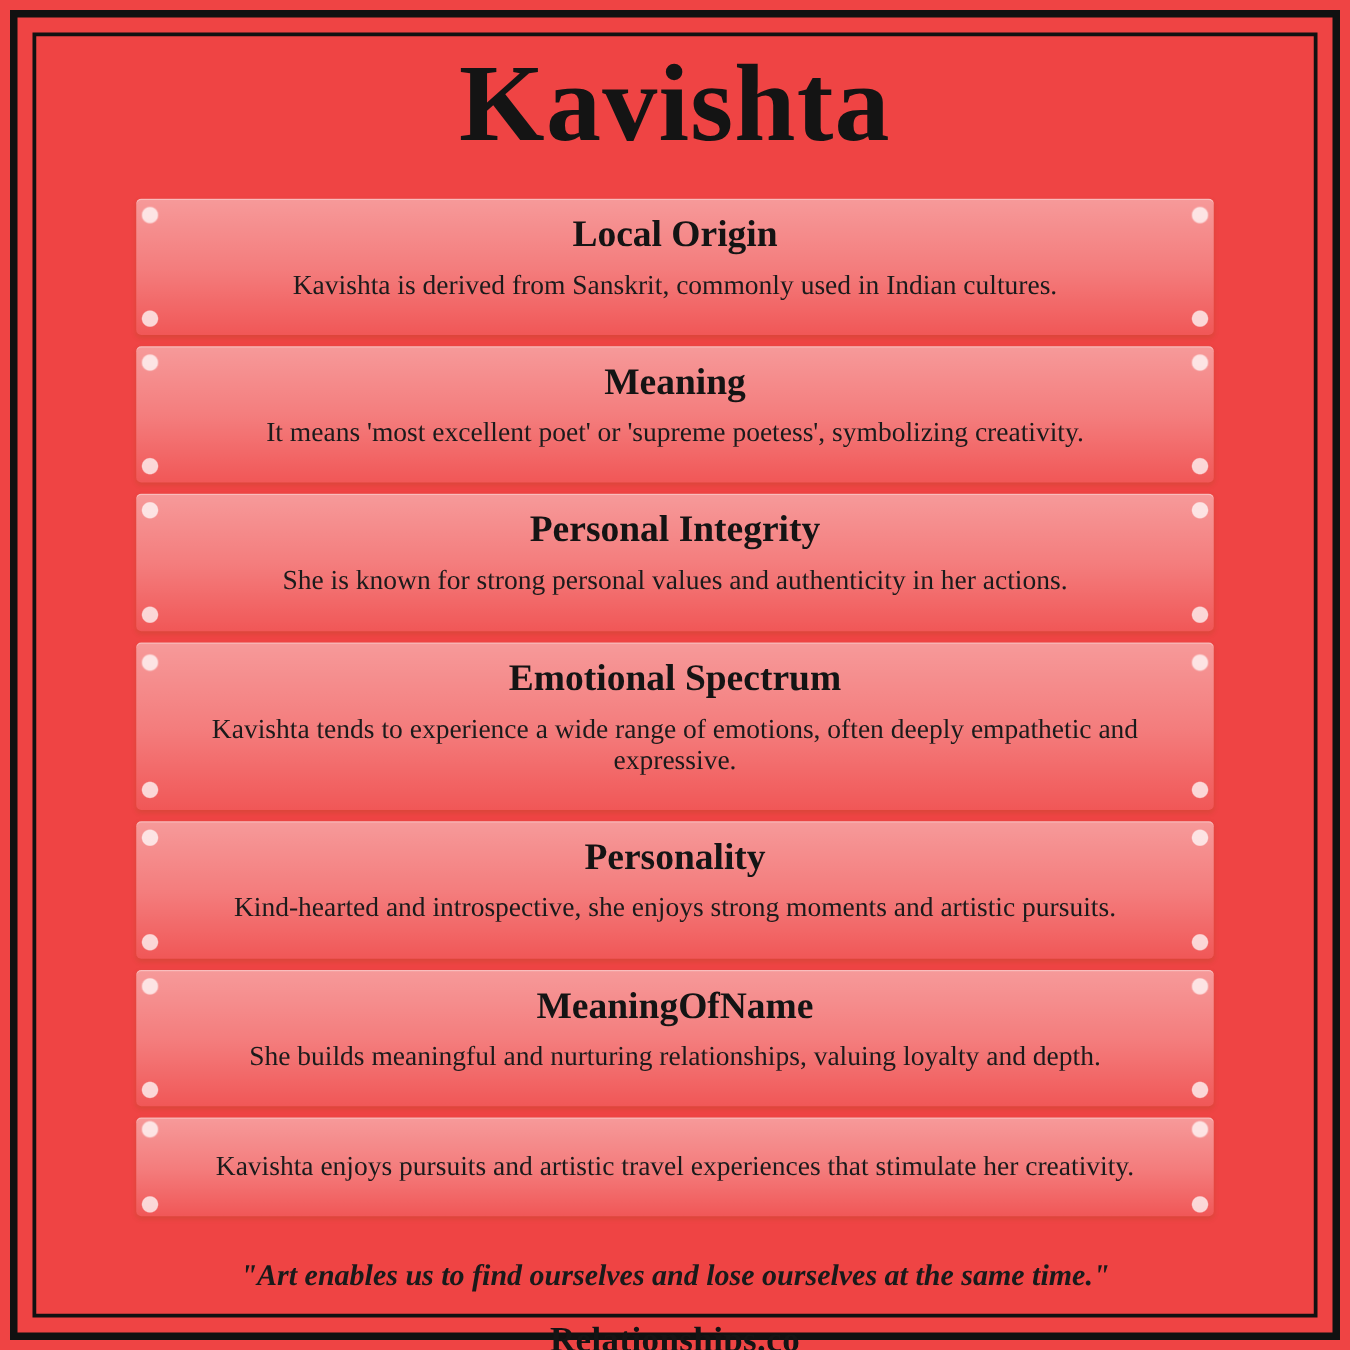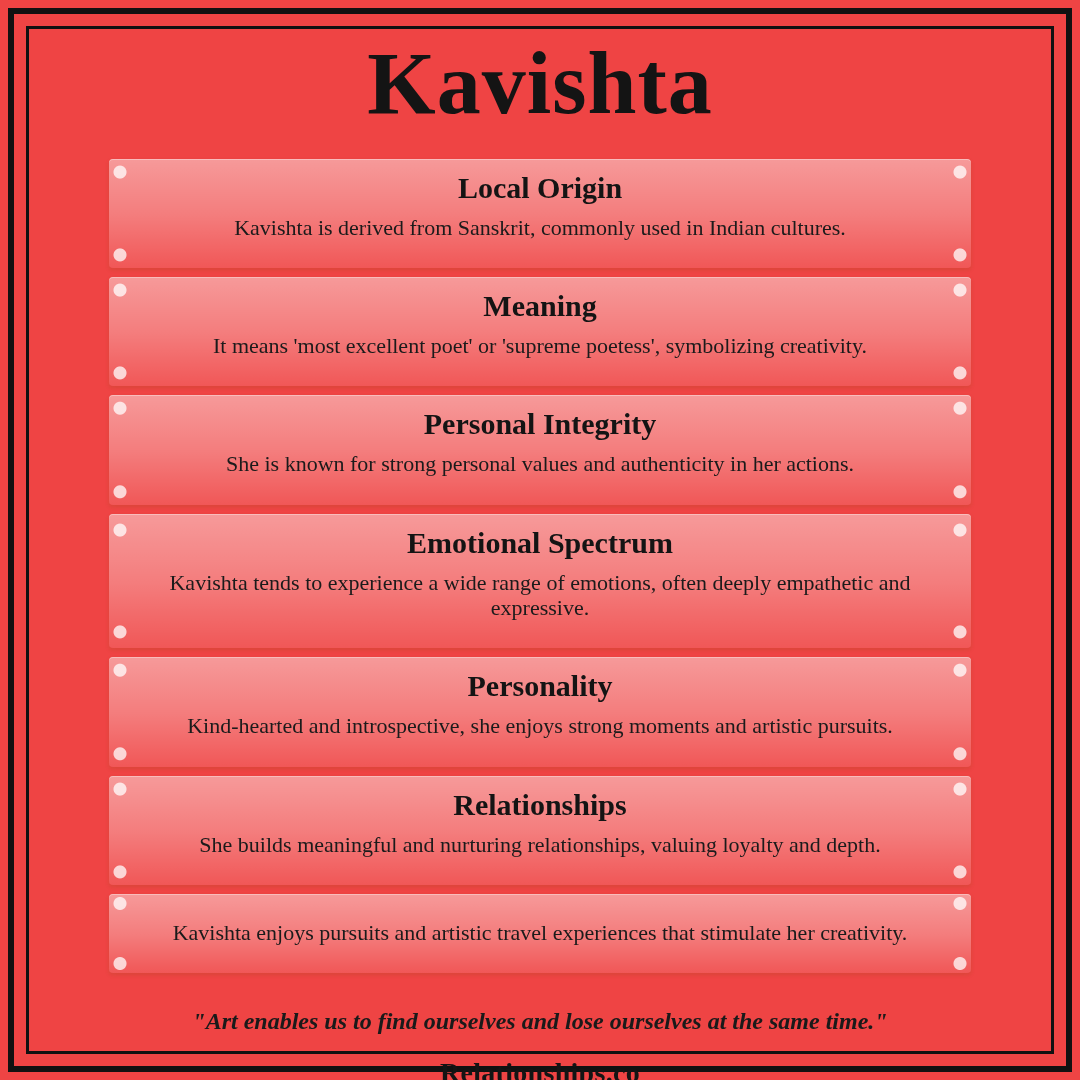--- a/index.html
+++ b/index.html
@@ -160,21 +160,21 @@
         <div class="card-title">Emotional Spectrum</div>
         <div class="card-text">Kavishta tends to experience a wide range of emotions, often deeply empathetic and expressive.</div>
       </div>
 
       <div class="card">
         <div class="card-title">Personality</div>
         <div class="card-text">Kind-hearted and introspective, she enjoys strong moments and artistic pursuits.</div>
       </div>
 
       <div class="card">
-        <div class="card-title">Relationships</div>
+        <div class="card-title">MeaningOfName</div>
         <div class="card-text">She builds meaningful and nurturing relationships, valuing loyalty and depth.</div>
       </div>
 
       <div class="card">
         <div class="card-text">Kavishta enjoys pursuits and artistic travel experiences that stimulate her creativity.</div>
       </div>
 
     </div>
 
     <div class="footer">

